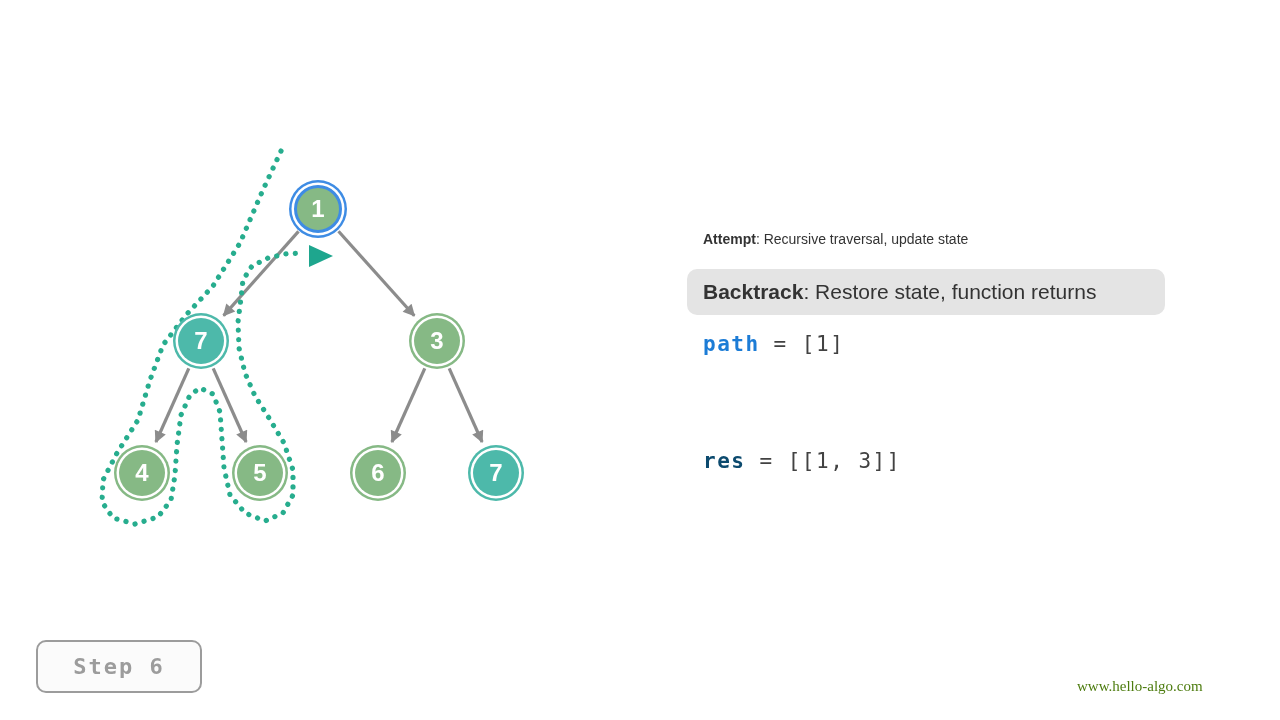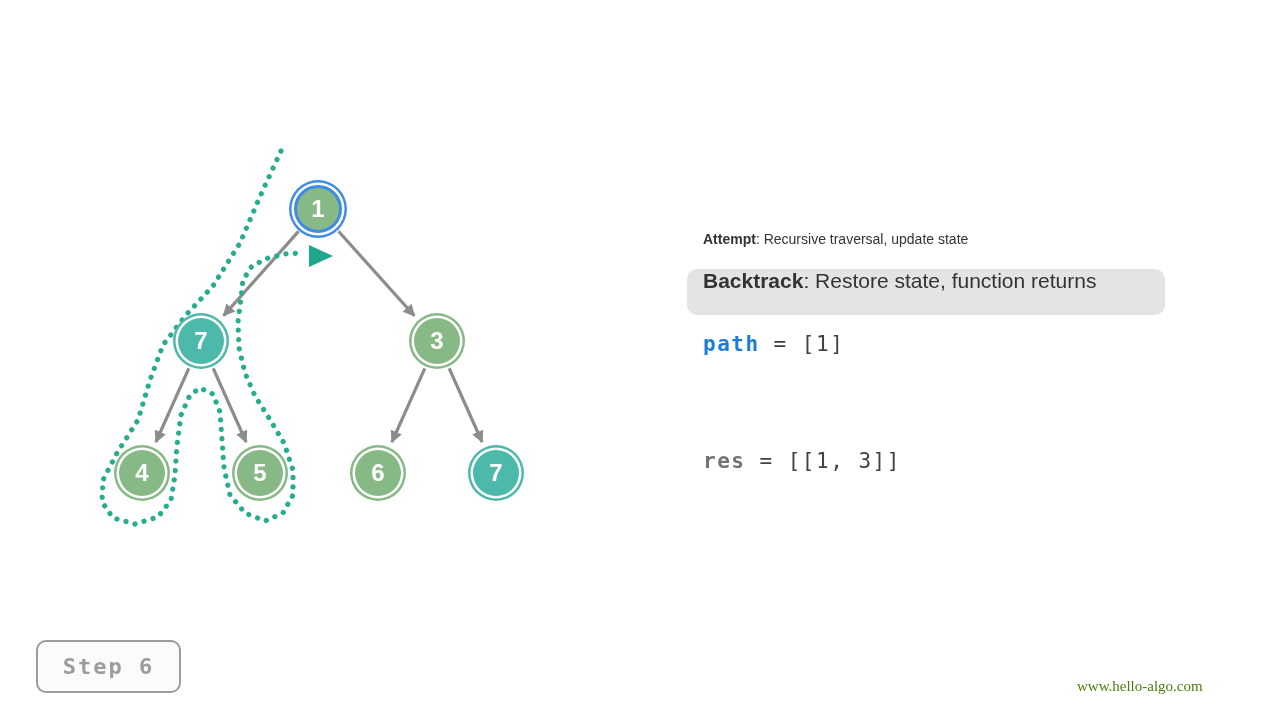--- a/index.html
+++ b/index.html
@@ -52,47 +52,47 @@
     color: #333333;
     white-space: nowrap;
   }
   .attempt-line b, .backtrack-line b { font-weight: bold; }
   .backtrack-box {
     position: absolute;
     left: 687px; top: 269px;
     width: 478px; height: 46px;
     background: #e4e4e4;
     border-radius: 10px;
-    display: flex; align-items: flex-start;
+    display: flex; align-items: center;
   }
   .backtrack-line {
     margin-left: 16px;
     font-size: 21px;
     color: #333333;
     white-space: nowrap;
   }
   .code-line {
     position: absolute;
     left: 703px;
     font-family: "DejaVu Sans Mono", monospace;
     font-size: 21px;
     letter-spacing: 1.5px;
     white-space: nowrap;
   }
   .code-line .var { font-weight: bold; }
   .code-line .val { color: #424242; margin-left: 14px; }
   #path-line { top: 332px; }
   #path-line .var { color: #1c7cd6; }
   #res-line { top: 449px; }
-  #res-line .var { color: #737373; }
+  #res-line .var { color: #0c4a6e; }
   
   .step-box {
     position: absolute;
     left: 36px; top: 640px;
-    width: 145px; height: 53px;
+    width: 166px; height: 53px;
     background: #fbfbfb;
     border: 2px solid #9c9c9c;
     border-radius: 10px;
     box-sizing: border-box;
     display: flex; align-items: center; justify-content: center;
   }
   .step-label {
     font-family: "DejaVu Sans Mono", monospace;
     font-size: 22px;
     font-weight: bold;

